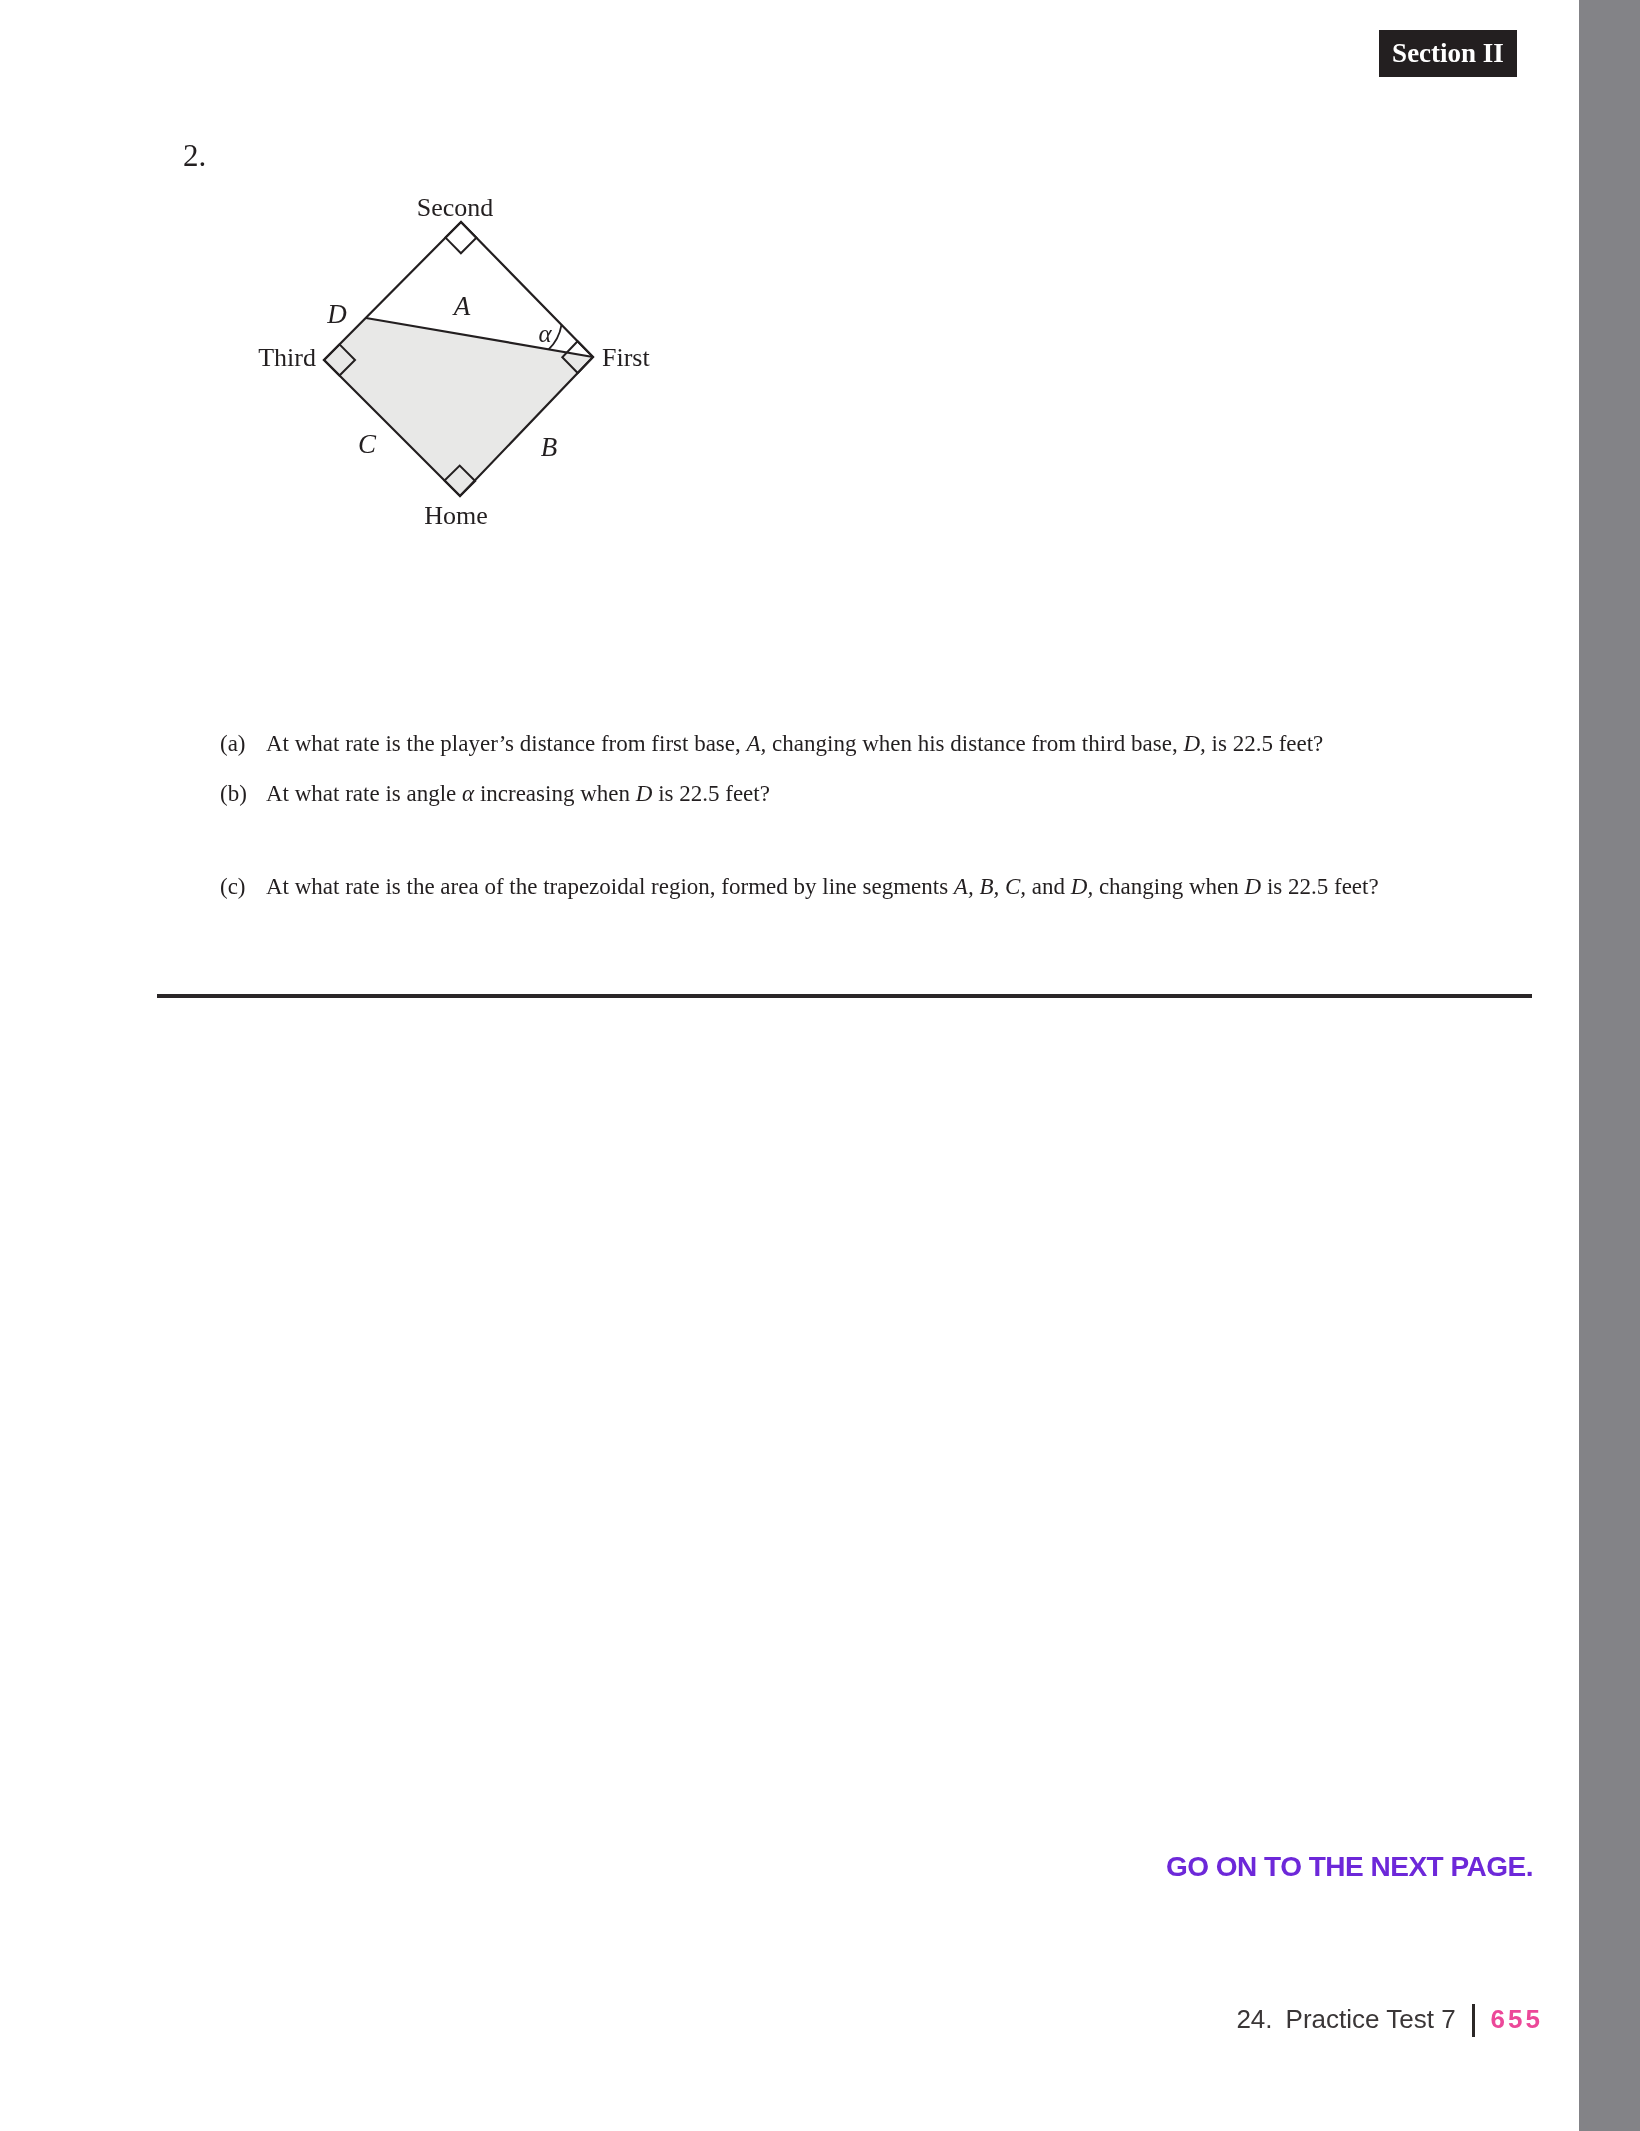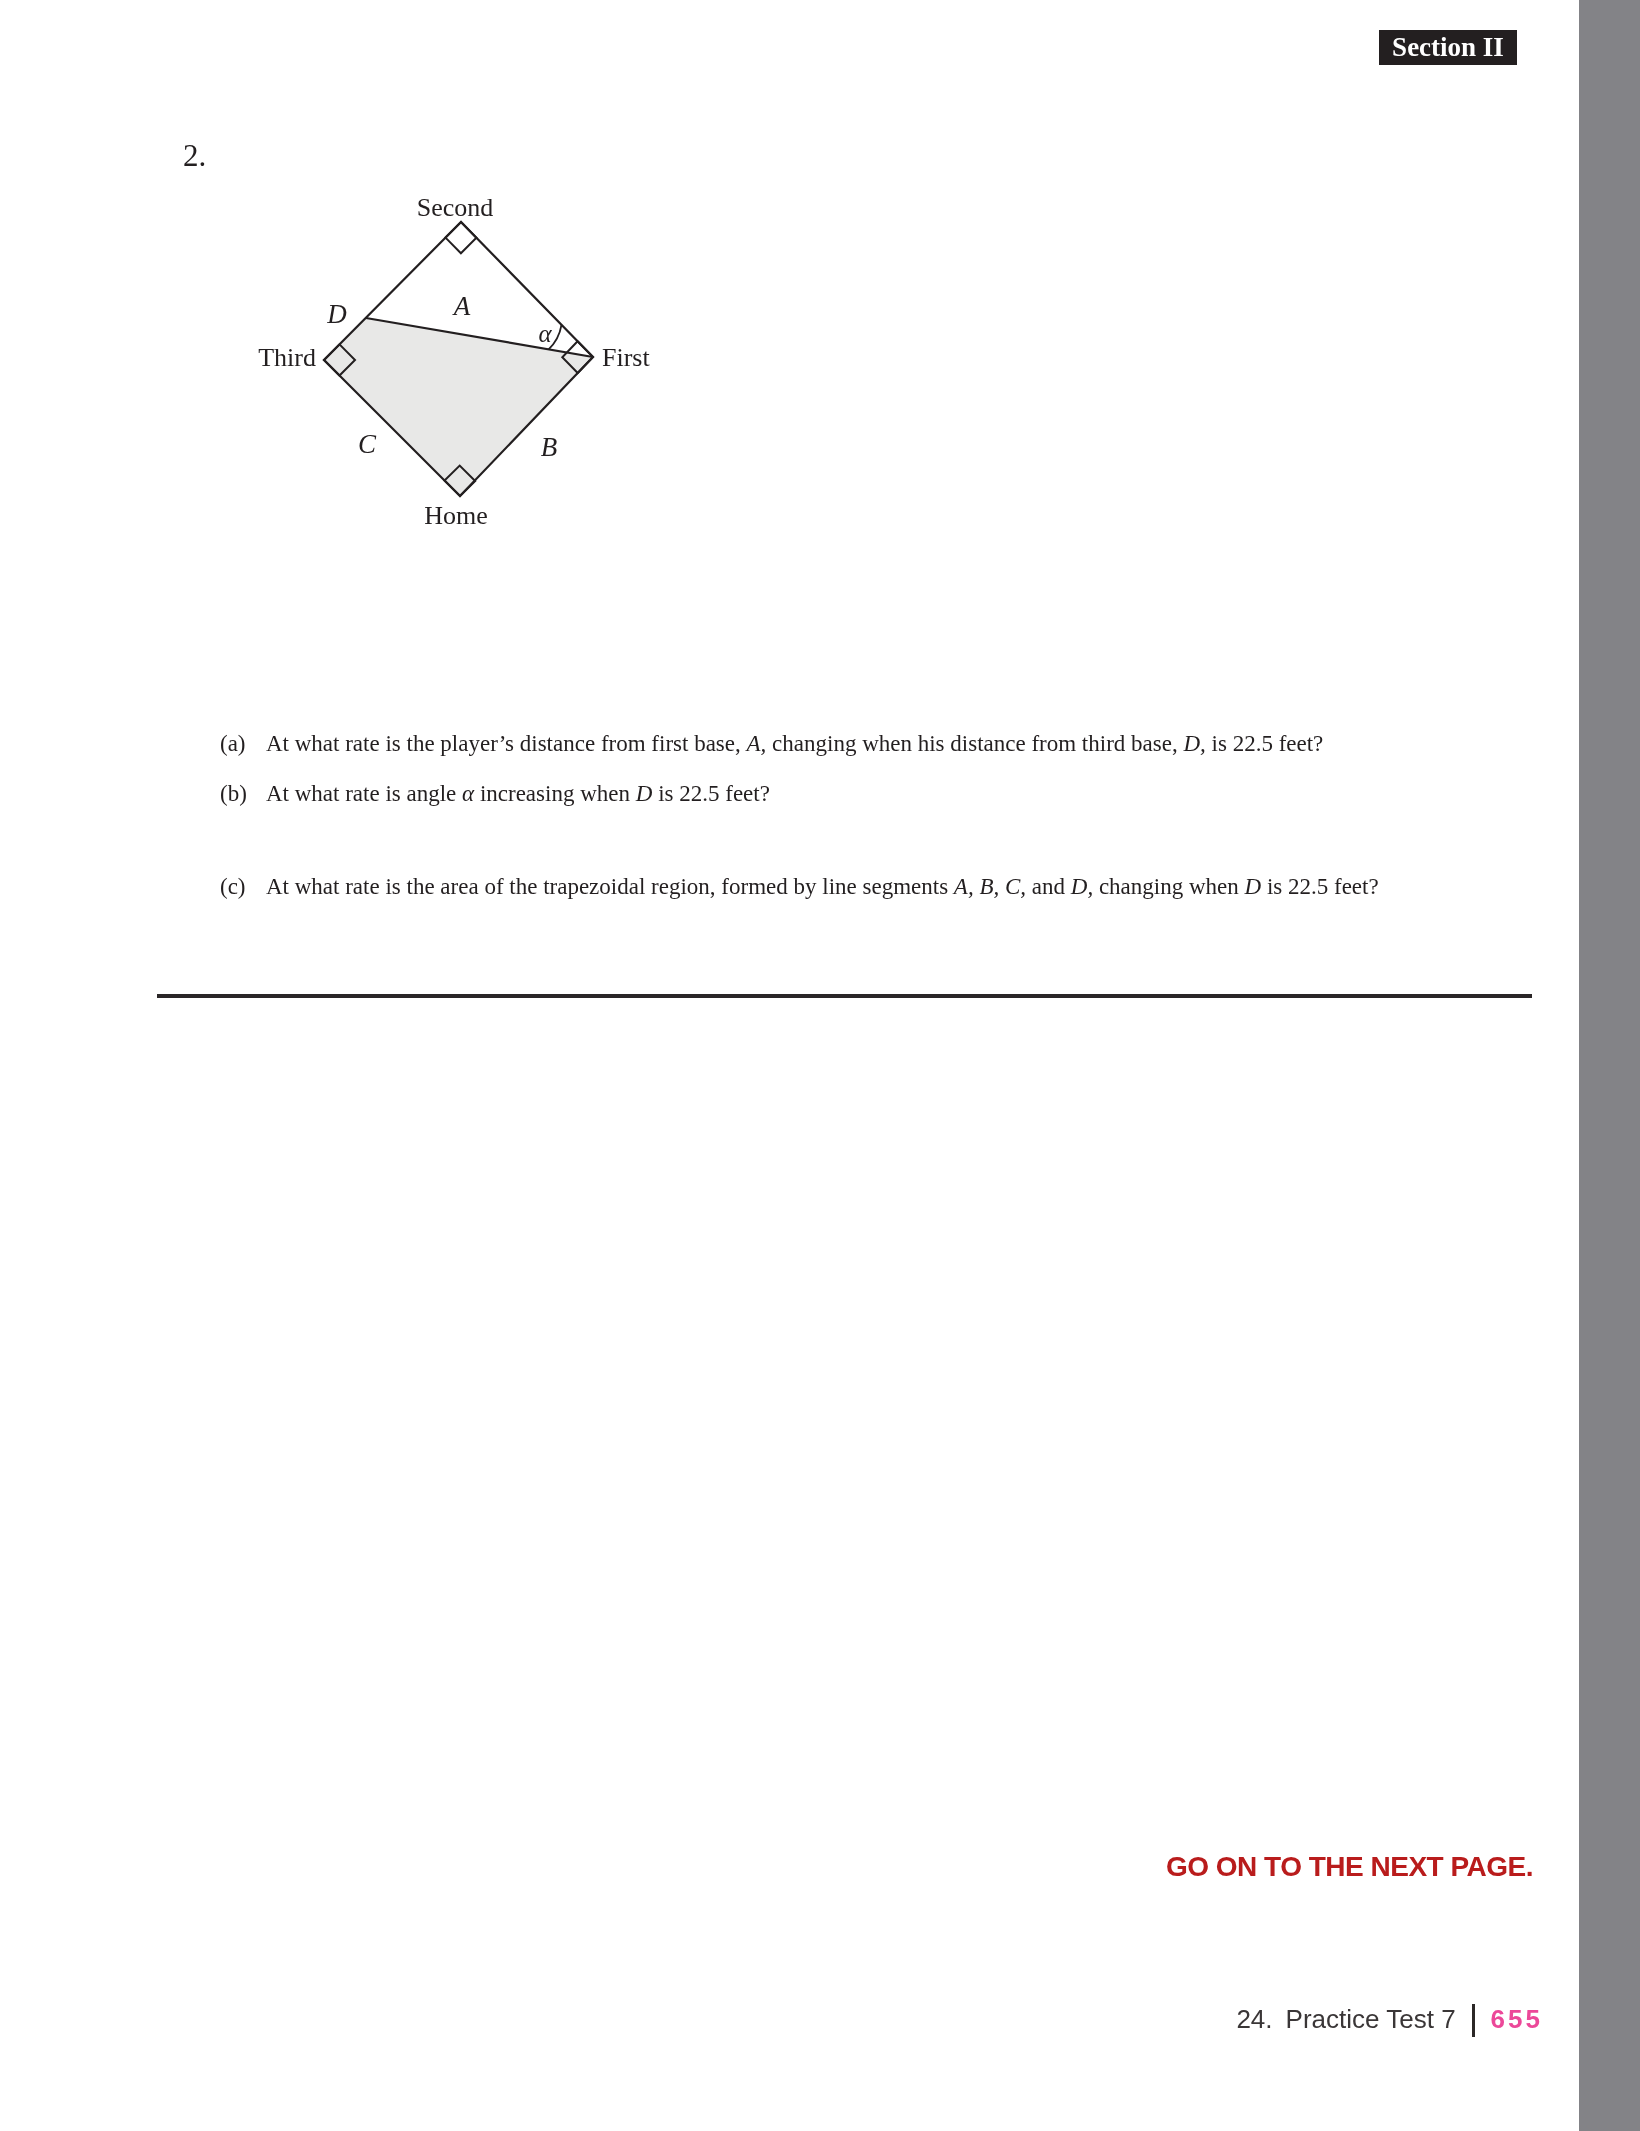--- a/index.html
+++ b/index.html
@@ -4,21 +4,21 @@
 <style>
   html,body{margin:0;padding:0;background:#fff;}
   #page{
     position:relative;width:1640px;height:2131px;background:#ffffff;
     font-family:"Liberation Serif", serif;color:#231f20;overflow:hidden;
   }
   
   #edge-bar{position:absolute;top:0;left:1579px;width:61px;height:2131px;background:#838387;}
   
   #badge{
-    position:absolute;left:1379px;top:30px;width:138px;height:35px;background:#231f20;
+    position:absolute;left:1379px;top:30px;width:138px;height:47px;background:#231f20;
     display:flex;align-items:center;justify-content:center;
     color:#ffffff;font-weight:bold;font-size:27px;font-family:"Liberation Serif", serif;
   }
   
   #prob-num{position:absolute;left:183px;top:140px;font-size:31px;line-height:1;}
   
   #figure{position:absolute;left:240px;top:190px;width:440px;height:345px;}
   #figure text{font-family:"Liberation Serif", serif;font-size:26px;fill:#231f20;}
   #figure text.it{font-style:italic;font-size:27px;}
   #figure text.alpha{font-style:italic;font-size:25px;}
@@ -35,21 +35,21 @@
   .it{font-style:italic;}
   #q-a{top:730px;}
   #q-b{top:780px;}
   #q-c{top:873px;}
   
   #rule{position:absolute;left:157px;top:994px;width:1375px;height:4px;background:#2a2627;}
   
   #go-on{
     position:absolute;top:1853px;right:107px;
     font-family:"Liberation Sans", sans-serif;font-weight:bold;font-size:28px;
-    letter-spacing:-0.5px;color:#b91c1c;line-height:28px;
+    letter-spacing:-0.5px;color:#6d28d9;line-height:28px;
   }
   
   #footer{
     position:absolute;top:2004px;right:97px;height:34px;
     display:flex;
     font-family:"Liberation Sans", sans-serif;font-size:26px;color:#3a3637;
   }
   #footer .chap-num{margin-right:13px;}
   #footer .chap-title{margin-right:16px;}
   #footer .divider{width:3px;height:33px;background:#2b2726;margin-right:16px;}

